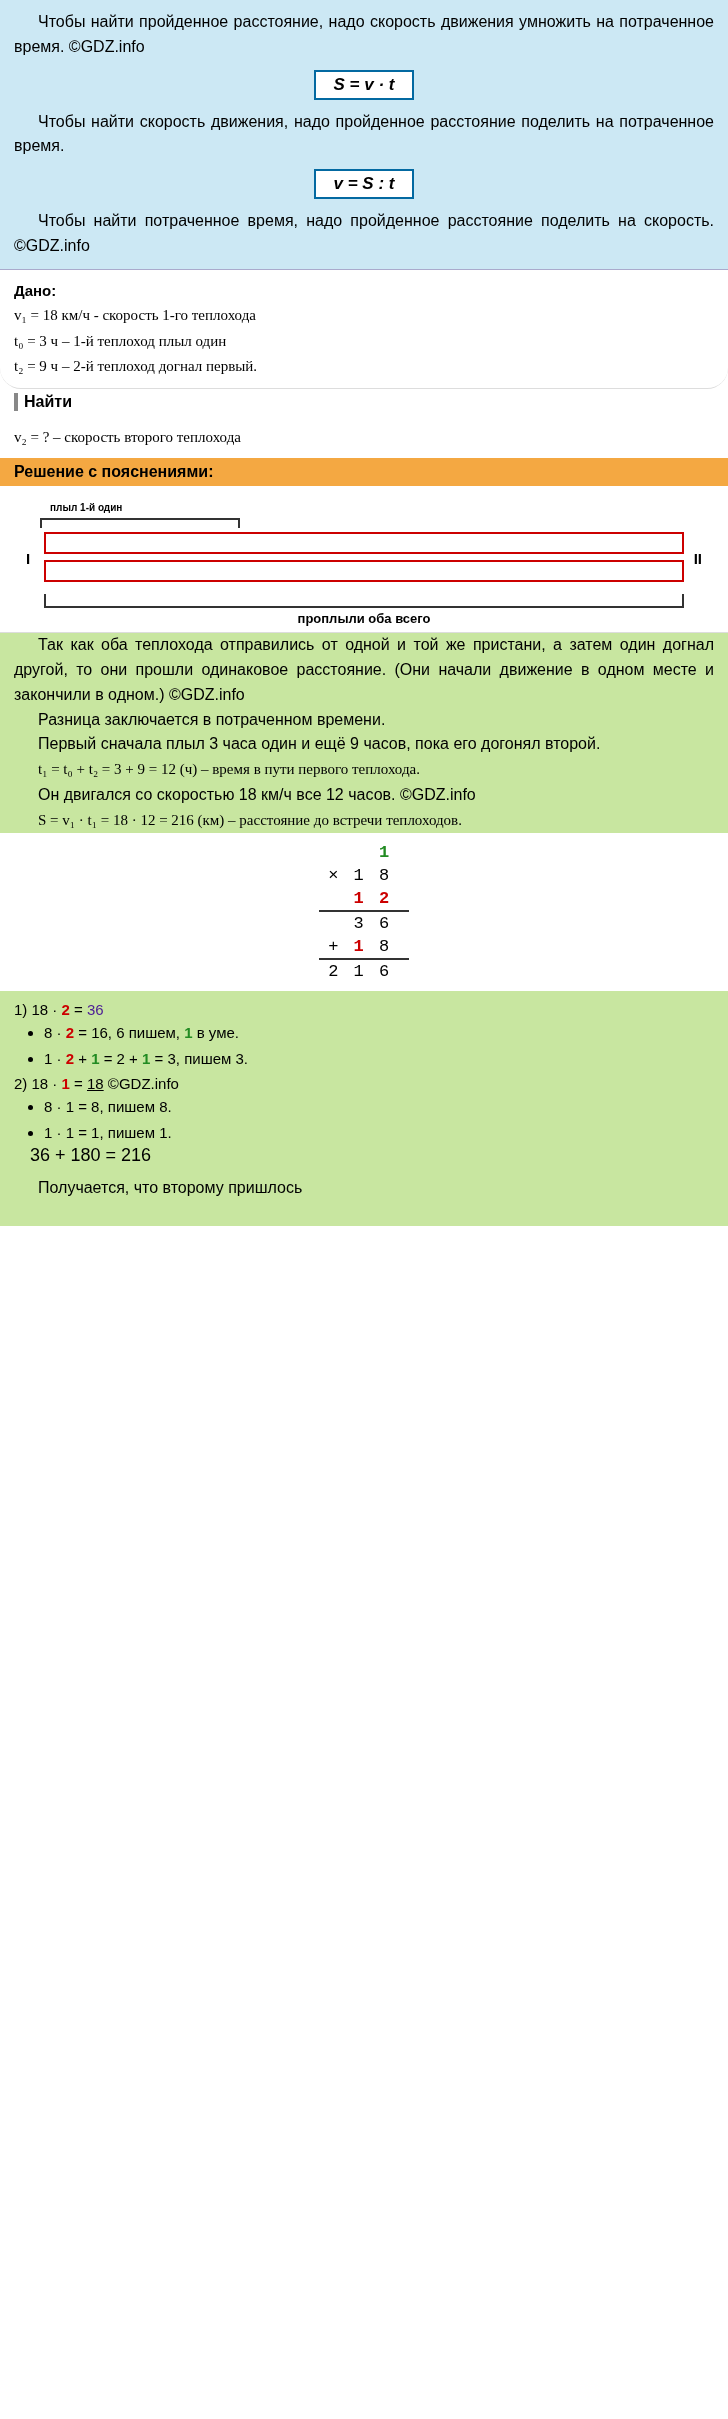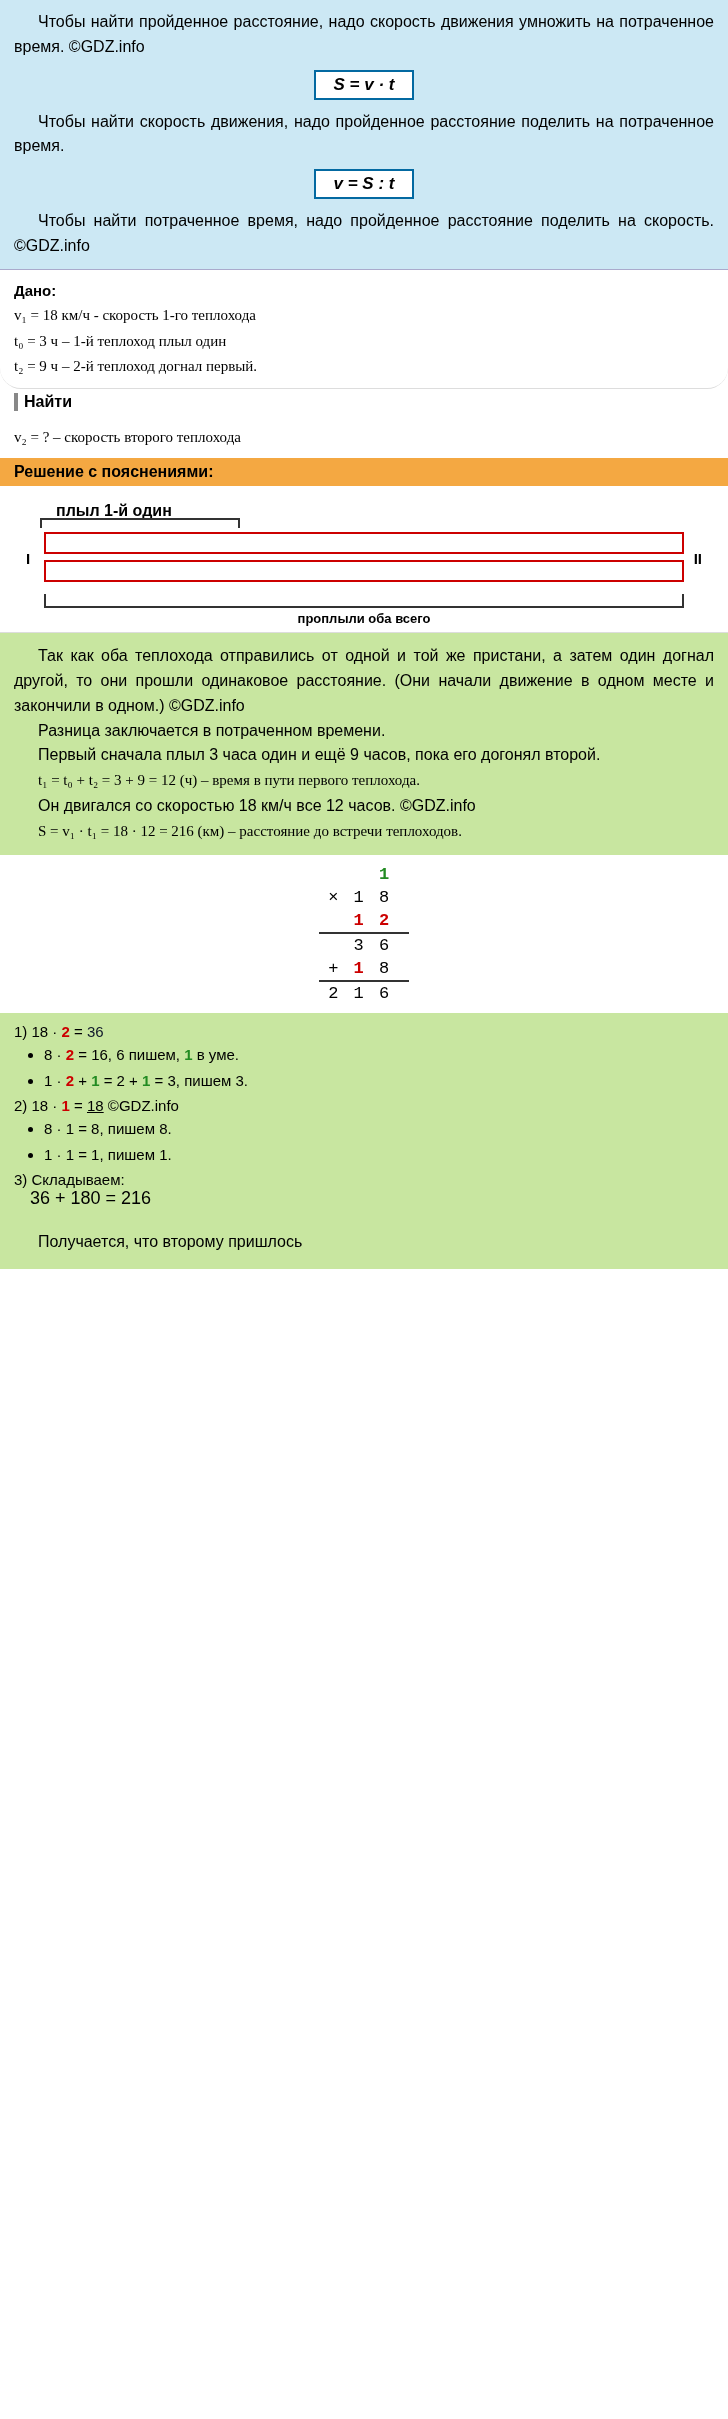--- a/index.html
+++ b/index.html
@@ -16,21 +16,21 @@
       border-bottom: 1px solid #aac;
     }
 
     .section-white {
       background: #fff;
       padding: 10px 14px;
     }
 
     .section-green {
       background: #c8e6a0;
-      padding: 11px 14px;
+      padding: 0 14px;
     }
 
     .formula-box {
       display: inline-block;
       border: 2px solid #0369a1;
       background: #fff;
       padding: 3px 18px;
       margin: 4px auto;
       font-style: italic;
       font-size: 17px;
@@ -130,21 +130,21 @@
   <div class="no-indent math-line">v₂ = ? – скорость второго теплохода</div>
 </div>
 
 <div class="orange-header">
   <span>Решение с пояснениями:</span>
 </div>
 
 <div class="diagram-section" style="min-height:140px; border-bottom: 1px solid #ddd;">
   <div style="position:relative; height:130px; margin: 0 8px;">
 
-    <div style="position:absolute; left:34px; top:6px; font-weight:bold; font-size:16px; white-space:nowrap;text-align:right;">
+    <div style="position:absolute; left:28px; top:6px; font-weight:bold; font-size:10px; white-space:nowrap;text-align:right;">
       <span>плыл 1-й один</span>
     </div>
 
     <div style="position:absolute; left:18px; top:22px; width:200px; height:10px; border-top:2px solid #333; border-left:2px solid #333; border-right:2px solid #333;"></div>
 
     <div style="position:absolute; left:4px; top:54px; font-weight:bold; font-size:15px;">
       <span>I</span>
     </div>
 
     <div style="position:absolute; left:22px; right:22px; top:36px; height:22px; border:2px solid #cc0000; background:transparent;"></div>
@@ -219,21 +219,21 @@
           <td></td>
         </tr>
       </tbody>
     </table>
   </div>
 </div>
 
 <div class="steps-section">
 
   <div style="font-size:15px; margin-bottom:2px;">
-    <span>1) 18 · </span><span style="color:#cc0000; font-weight:bold;">2</span><span> = </span><span style="color:#0f172a;">36</span>
+    <span>1) 18 · </span><span style="color:#cc0000; font-weight:bold;">2</span><span> = </span><span style="color:#4c1d95;">36</span>
   </div>
   <ul class="bullet-list">
     <li>
       <span>8 · </span><span style="color:#cc0000; font-weight:bold;">2</span><span> = 16, 6 пишем, </span><span style="color:#228b22; font-weight:bold;">1</span><span> в уме.</span>
     </li>
     <li>
       <span>1 · </span><span style="color:#cc0000; font-weight:bold;">2</span><span> + </span><span style="color:#228b22; font-weight:bold;">1</span><span> = 2 + </span><span style="color:#228b22; font-weight:bold;">1</span><span> = 3, пишем 3.</span>
     </li>
   </ul>
 
@@ -242,23 +242,20 @@
   </div>
   <ul class="bullet-list">
     <li>
       <span>8 · 1 = 8, пишем 8.</span>
     </li>
     <li>
       <span>1 · 1 = 1, пишем 1.</span>
     </li>
   </ul>
 
-  <div style="font-size:15px; margin-top:4px;">
-    <span>3) Складываем:</span>
-  </div>
   <div style="font-size:18px; padding-left:16px;">
     <span>36 + 180 = 216</span>
   </div>
 </div>
 
 <div class="section-green" style="min-height:50px;">
   <p>
     <span>Получается, что второму пришлось</span>
   </p>
 </div>

